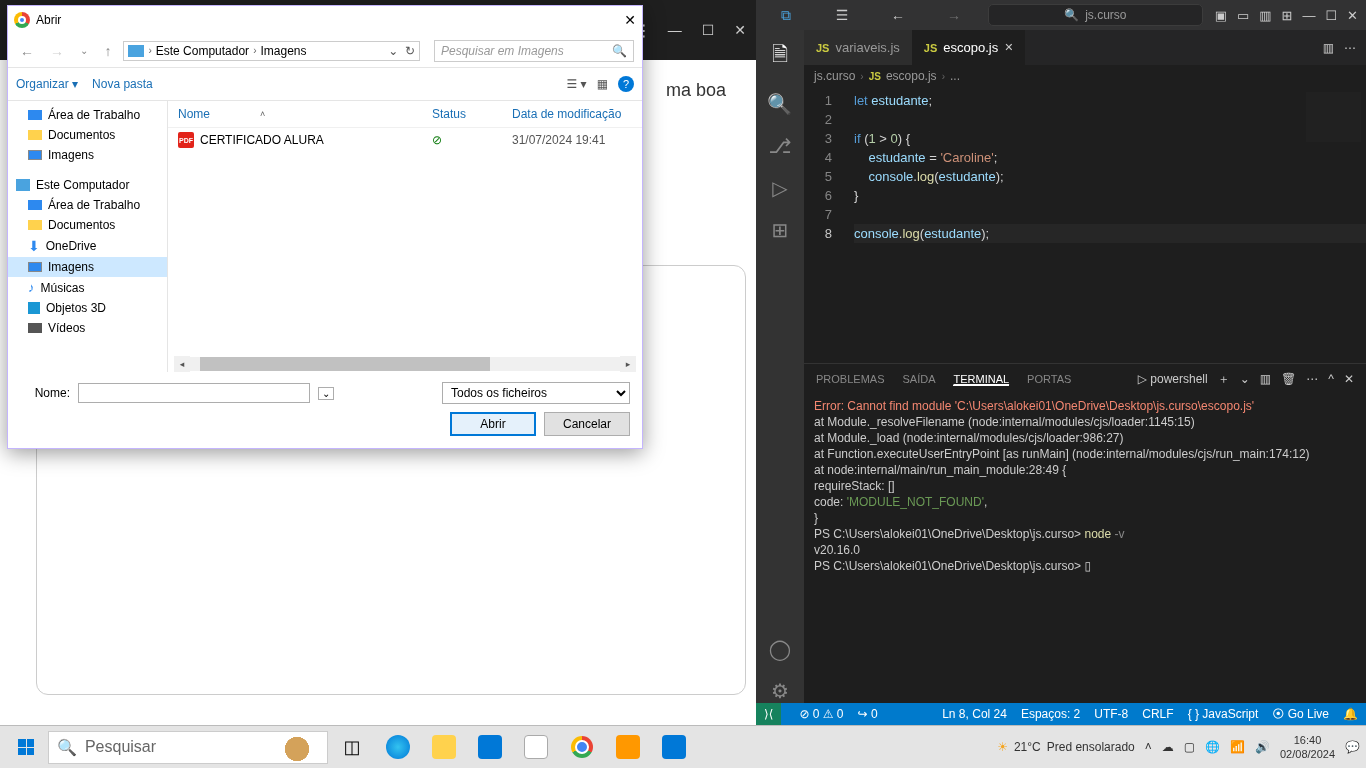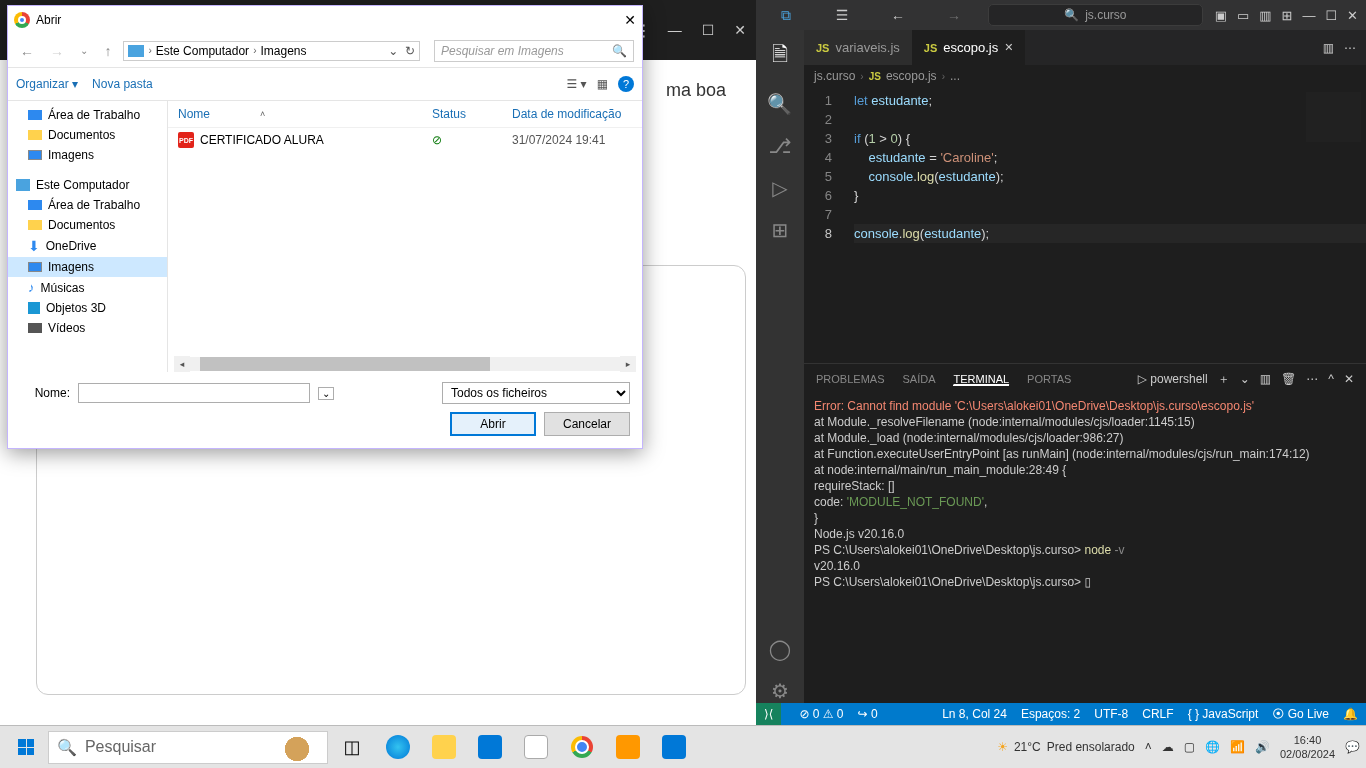--- a/index.html
+++ b/index.html
@@ -227,21 +227,20 @@
         <div class="terminal">
           <div><span class="err">Error: Cannot find module 'C:\Users\alokei01\OneDrive\Desktop\js.curso\escopo.js'</span></div>
           <div><span>    at Module._resolveFilename (node:internal/modules/cjs/loader:1145:15)</span></div>
           <div><span>    at Module._load (node:internal/modules/cjs/loader:986:27)</span></div>
           <div><span>    at Function.executeUserEntryPoint [as runMain] (node:internal/modules/cjs/run_main:174:12)</span></div>
           <div><span>    at node:internal/main/run_main_module:28:49 {</span></div>
           <div><span>  requireStack: []</span></div>
           <div><span>  code: </span><span class="grn">'MODULE_NOT_FOUND'</span><span>,</span></div>
           <div><span>}</span></div>
           <div> </div>
-          <div><span>Node.js v20.16.0</span></div>
           <div><span>PS C:\Users\alokei01\OneDrive\Desktop\js.curso&gt; </span><span class="ylw">node</span><span style="color:#888;"> -v</span></div>
           <div><span>v20.16.0</span></div>
           <div><span>PS C:\Users\alokei01\OneDrive\Desktop\js.curso&gt; </span><span>▯</span></div>
         </div>
       </div>
     </div>
   </div>
   <div class="statusbar">
     <div class="remote">⟩⟨</div>
     <span>⊘ 0 ⚠ 0</span>

